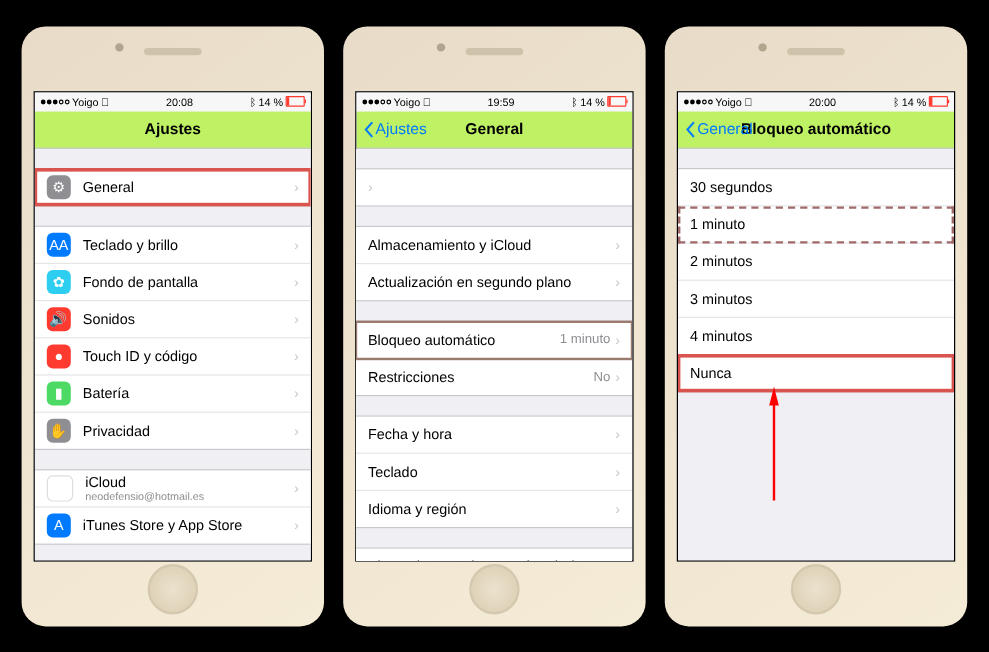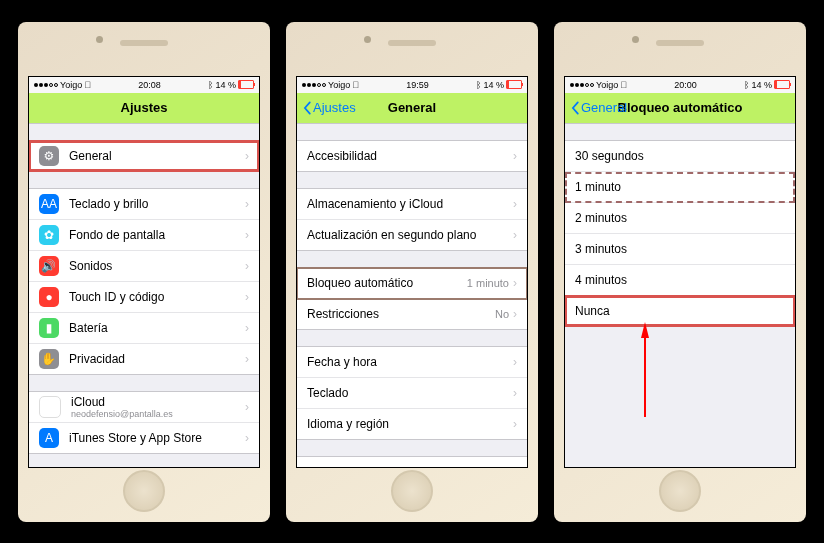--- a/index.html
+++ b/index.html
@@ -1,17 +1,17 @@
 <!DOCTYPE html>
 <html><head>
 <meta charset="utf-8">
 <style>
 body{margin:0;padding:0;background:#000;width:824px;height:543px;font-family:-apple-system,"Helvetica Neue",Arial,sans-serif;position:relative}
 .stage{display:flex;justify-content:space-around;align-items:center;width:100%;height:100%;padding:20px 10px;box-sizing:border-box}
-.phone{width:252px;height:500px;background:linear-gradient(145deg,#e8dcc8,#f5ecd8);border-radius:8px;padding:54px 10px 54px;box-sizing:border-box;position:relative;box-shadow:0 0 8px rgba(0,0,0,.6)}
+.phone{width:252px;height:500px;background:linear-gradient(145deg,#e8dcc8,#f5ecd8);border-radius:20px;padding:54px 10px 54px;box-sizing:border-box;position:relative;box-shadow:0 0 8px rgba(0,0,0,.6)}
 .phone::before{content:"";position:absolute;top:18px;left:50%;transform:translateX(-50%);width:48px;height:6px;background:#cfc2aa;border-radius:3px}
 .phone::after{content:"";position:absolute;top:14px;left:78px;width:7px;height:7px;background:#b0a58d;border-radius:50%}
 .home{position:absolute;bottom:10px;left:50%;transform:translateX(-50%);width:38px;height:38px;border:2px solid #d4c8ae;border-radius:50%;background:radial-gradient(circle,#ece2cd,#d9ccb1)}
 .screen{width:100%;height:100%;background:#efeff4;border:1px solid #000;box-sizing:border-box;overflow:hidden;display:flex;flex-direction:column;font-size:11px}
 .sbar{height:16px;background:#f7f7f7;display:flex;align-items:center;justify-content:space-between;padding:0 5px;font-size:9px;color:#000}
 .sbar .l,.sbar .r{display:flex;align-items:center;gap:2px}
 .sig{display:flex;gap:1px}
 .dot{width:4px;height:4px;border-radius:50%;background:#000}
 .dot.e{background:none;border:.5px solid #000;box-sizing:border-box}
 .batt{width:14px;height:7px;border:.7px solid #ff3b30;border-radius:1px;position:relative}
@@ -104,21 +104,21 @@
             </div>
             <div class="row ">
               <span class="icn c-gry">✋</span>
               <span class="lbl">Privacidad</span>
               <span class="chev">›</span>
             </div>
           </div>
   <div class="grp" id="p1g3">
             <div class="row ">
               <span class="icn c-wht">☁</span>
-              <span class="lbl">iCloud<div class="sub">neodefensio@pantalla.es</div></span>
+              <span class="lbl">iCloud<div class="sub">neodefensio@hotmail.es</div></span>
               <span class="chev">›</span>
             </div>
             <div class="row ">
               <span class="icn c-blu">A</span>
               <span class="lbl">iTunes Store y App Store</span>
               <span class="chev">›</span>
             </div>
           </div>
 
  </div>
@@ -154,21 +154,20 @@
             <svg viewBox="0 0 12 20">
               <path d="M10 2L3 10l7 8" stroke="#007aff" stroke-width="2.5" fill="none" stroke-linecap="round"></path>
             </svg>
             <span>Ajustes</span>
           </div>
   <div class="title">General</div>
  </div>
  <div class="content">
   <div class="grp" id="p2g1">
             <div class="row ">
-              <span class="lbl">Accesibilidad</span>
               <span class="chev">›</span>
             </div>
           </div>
   <div class="grp" id="p2g2">
             <div class="row ">
               <span class="lbl">Almacenamiento y iCloud</span>
               <span class="chev">›</span>
             </div>
             <div class="row ">
               <span class="lbl">Actualización en segundo plano</span>

